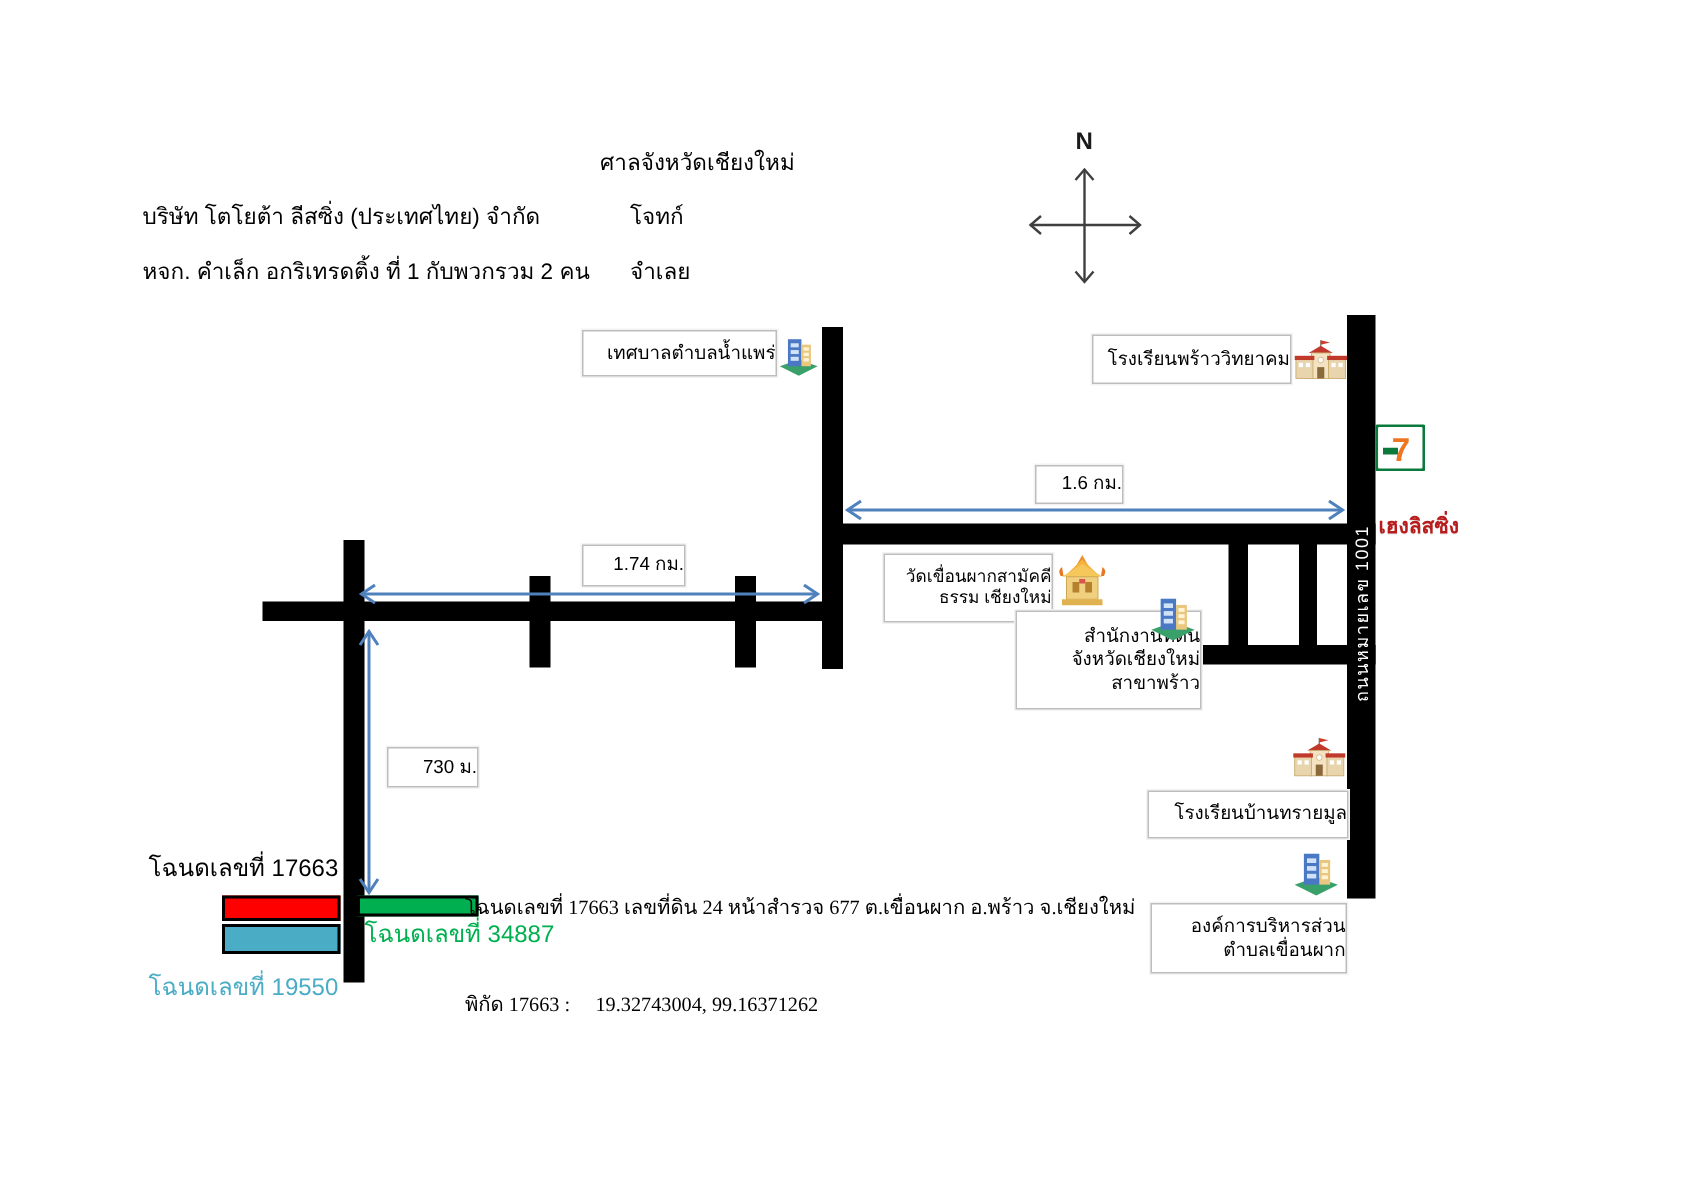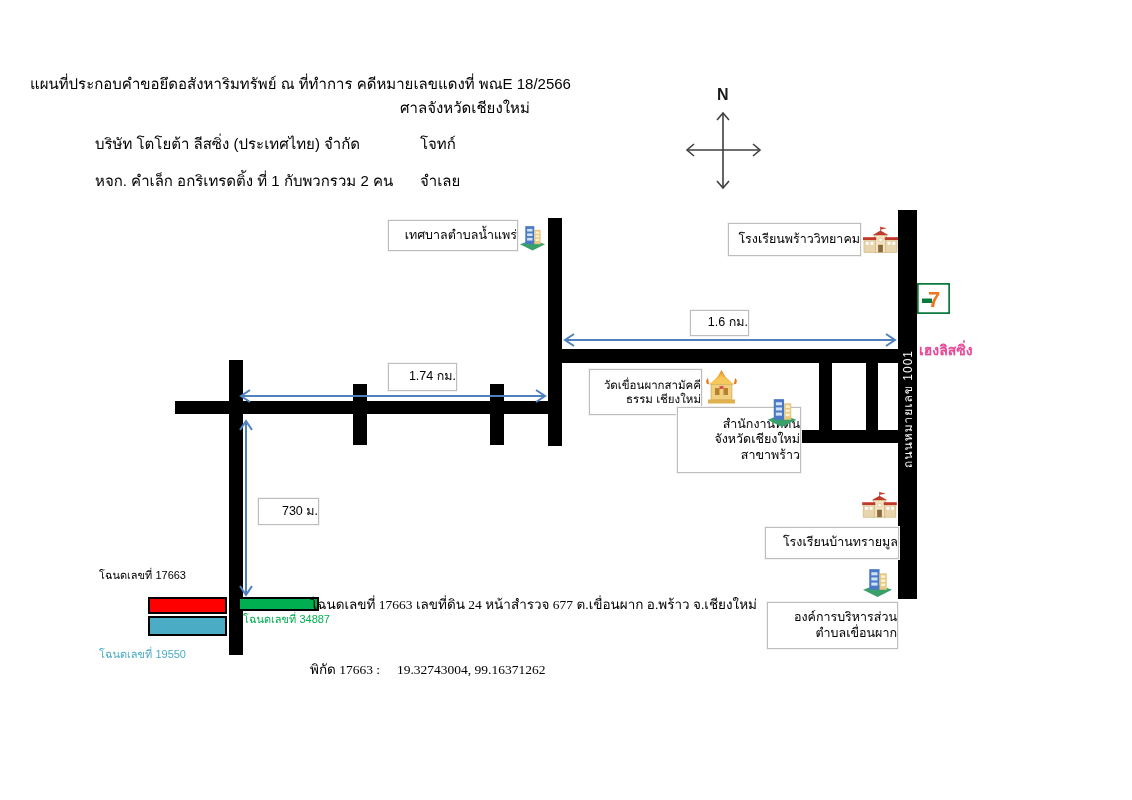--- a/index.html
+++ b/index.html
@@ -10,41 +10,40 @@
   .abs{position:absolute;}
   .txt{white-space:nowrap;}
   .road{position:absolute;background:#000;}
   .map-label{
     position:absolute;background:#fff;border:1px solid #bdbdbd;
     display:flex;flex-direction:column;align-items:flex-end;justify-content:center;
     text-align:center;font-size:12.5px;line-height:1.25;box-shadow:0 0 0 1px #f3f3f3;
   }
   .dist-label{font-size:12.5px;}
   .parcel{position:absolute;border:2px solid #000;box-sizing:border-box;}
-  .parcel-label{position:absolute;font-size:11px;white-space:nowrap;}
+  .parcel-label{position:absolute;font-size:16px;white-space:nowrap;}
   .details{position:absolute;font-size:13.5px;line-height:21.5px;white-space:pre;}
   .road-label-wrap{
     position:absolute;display:flex;align-items:center;justify-content:center;
   }
   .road-label-text{
     writing-mode:vertical-rl;transform:rotate(180deg);
     color:#fff;font-size:12px;white-space:nowrap;letter-spacing:1px;
   }
   .heng{
-    position:absolute;font-size:14px;font-weight:bold;color:#ec4899;
+    position:absolute;font-size:14px;font-weight:bold;color:#b91c1c;
     text-shadow:0 1px 0 #e8e8e8, 0 0 2px #ffffff;white-space:nowrap;
   }
   .hdr{position:absolute;font-size:15px;white-space:nowrap;}
 </style>
 </head>
 <body>
 
 <div id="canvas">
 
-  <div class="hdr txt" style="left:30px;top:72px;">แผนที่ประกอบคำขอยึดอสังหาริมทรัพย์ ณ ที่ทำการ คดีหมายเลขแดงที่ พณE 18/2566</div>
   <div class="hdr txt" style="left:400px;top:96px;">ศาลจังหวัดเชียงใหม่</div>
 
   <div class="hdr txt" style="left:95px;top:132px;">บริษัท โตโยต้า ลีสซิ่ง (ประเทศไทย) จำกัด</div>
   <div class="hdr txt" style="left:420px;top:132px;">โจทก์</div>
 
   <div class="hdr txt" style="left:95px;top:169px;">หจก. คำเล็ก อกริเทรดติ้ง ที่ 1 กับพวกรวม 2 คน</div>
   <div class="hdr txt" style="left:420px;top:169px;">จำเลย</div>
 
   <div class="abs" style="left:680px;top:86px;width:90px;height:110px;">
     <div class="txt" style="position:absolute;left:37px;top:0;font-size:16px;font-weight:bold;color:#1a1a1a;">N</div>

